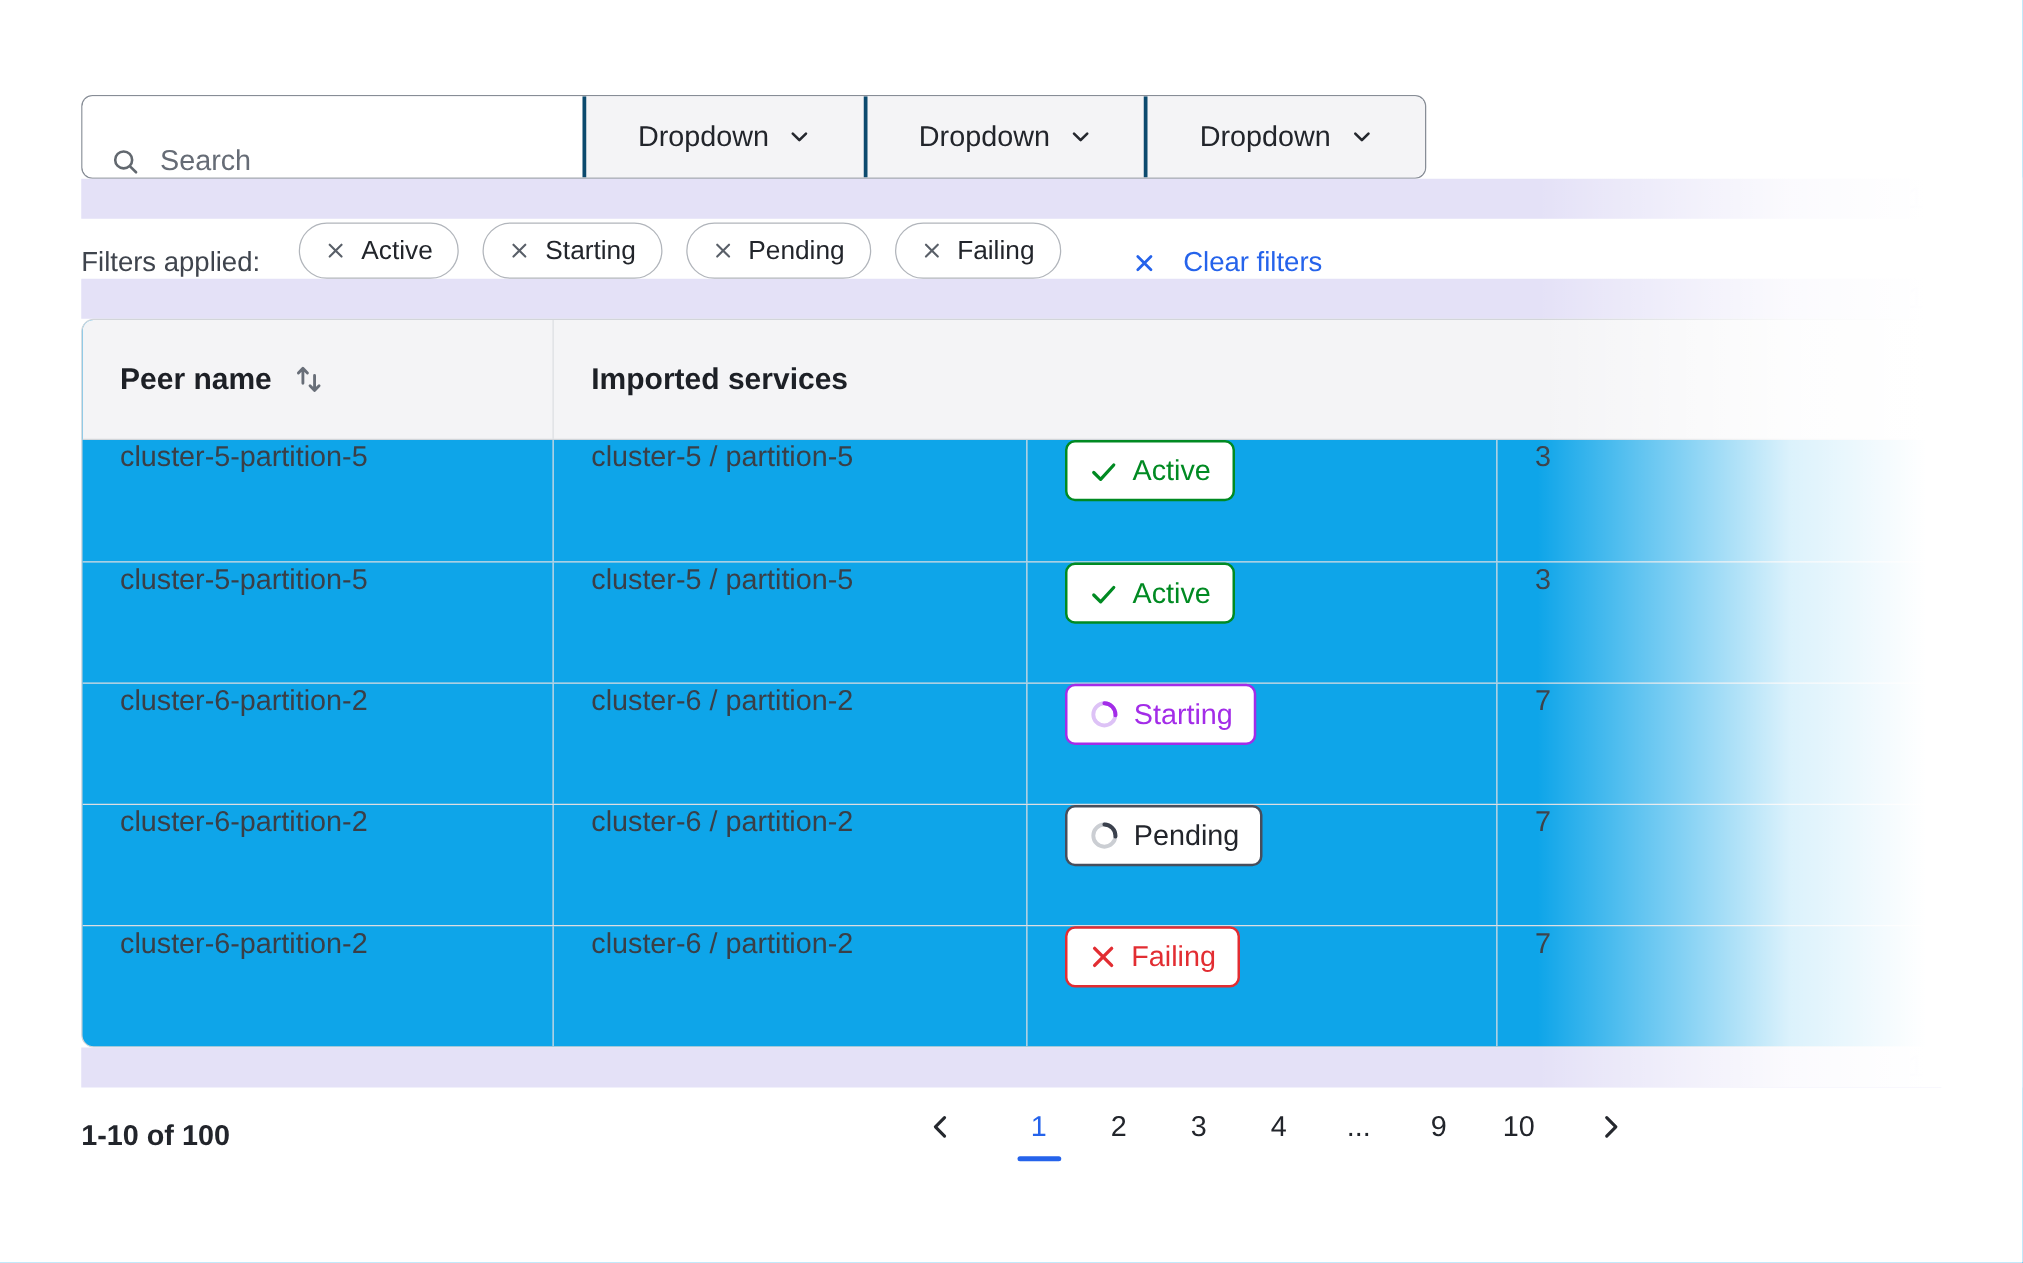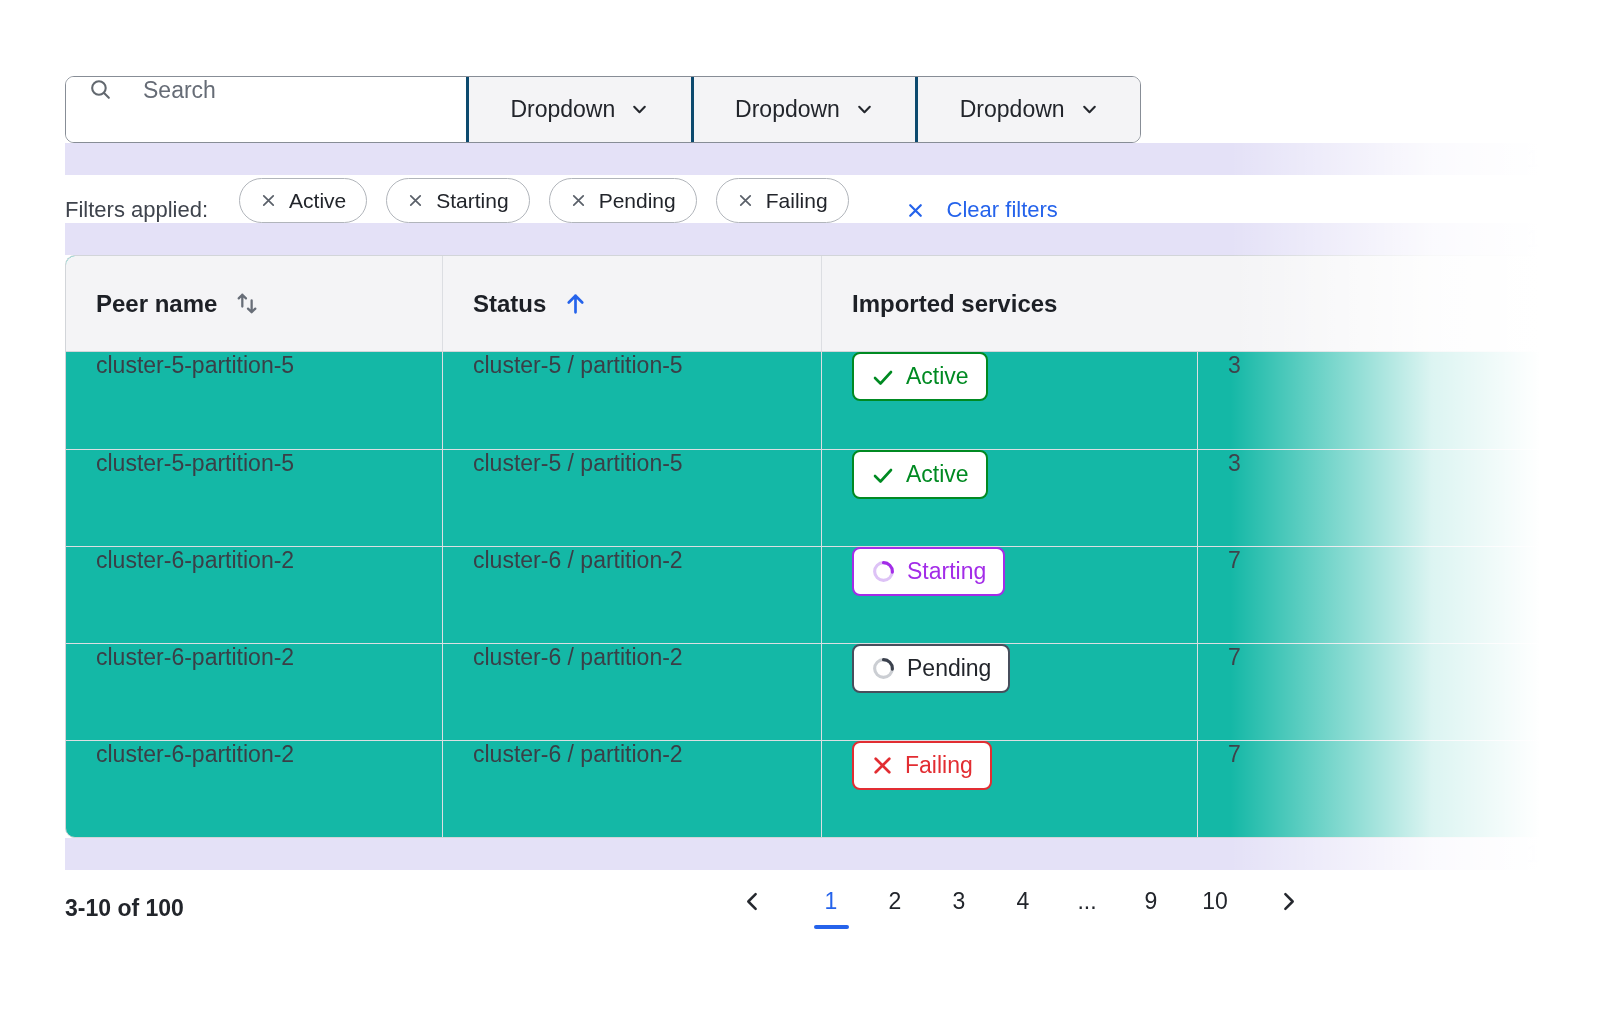--- a/index.html
+++ b/index.html
@@ -4,21 +4,21 @@
 <style>
   * { box-sizing: border-box; margin: 0; padding: 0; }
   html,body { width: 1618px; height: 1010px; background: #ffffff; overflow: hidden;
               font-family: "Liberation Sans", sans-serif; color: #22252b; }
   .page { position: relative; width: 1618px; height: 1010px; padding: 76px 0 0 65px; }
   .content { width: 1488px; }
 
   
   .toolbar { display: flex; width: 1076px; height: 67px; border: 1.5px solid #878d96;
              border-radius: 9px; overflow: hidden; background: #fff; }
-  .search-seg { flex: 0 0 400px; display: flex; align-items: flex-start; gap: 30px; padding: 0 22px; background:#fff; }
+  .search-seg { flex: 0 0 400px; display: flex; align-items: flex-end; gap: 15px; padding: 0 22px; background:#fff; }
   .search-seg input { border: none; outline: none; width: 100%; font-size: 23px;
                       font-family: "Liberation Sans", sans-serif; color: #22252b; background: transparent; }
   .search-seg input::placeholder { color: #666c76; opacity: 1; }
   .dd { flex: 1; display: flex; align-items: center; justify-content: center; gap: 15px;
         background: #f4f4f6; border-left: 3px solid #0c4a6e; font-size: 23px; color: #22252b; cursor: pointer; }
 
   
   .band { height: 32px; width: 100%; background: #e4e1f7; display: flex; align-items: center;
           justify-content: flex-end; font-size: 24px; color: #8b85e4; }
 
@@ -26,21 +26,21 @@
   .filters { height: 48px; display: flex; align-items: flex-end; }
   .filters-label { font-size: 22px; color: #3f444d; margin-right: 31px; }
   .chip { display: inline-flex; align-items: center; gap: 12px; height: 45px; padding: 0 20px;
           border: 1px solid #b1b5bb; border-radius: 23px; background: #fff; font-size: 21px;
           color: #22252b; margin-right: 19px; cursor: pointer; }
   .clear-filters { display: inline-flex; align-items: center; gap: 22px; margin-left: 38px;
                    font-size: 22px; color: #2563eb; background: none; border: none; cursor: pointer;
                    font-family: "Liberation Sans", sans-serif; }
 
   
-  .table { width: 100%; border: 1px solid #d2d5d9; border-radius: 10px; background: #14b8a6; overflow: hidden; }
+  .table { width: 100%; border: 1px solid #d2d5d9; border-radius: 10px; background: #0ea5e9; overflow: hidden; }
   .trow { display: grid; grid-template-columns: 376px 379px 376px 1fr; }
   .thead { background: #f4f4f6; height: 96px; border-bottom: 1px solid #d2d5d9; }
   .th { display: flex; align-items: center; gap: 16px; padding-left: 30px; font-size: 24px;
         font-weight: 700; color: #1d2026; }
   .th + .th, .td + .td { border-left: 1px solid #dcdee2; }
   .tbody .trow { height: 97px; }
   .tbody .trow + .trow { border-top: 1px solid #dcdee2; }
   .td { display: flex; align-items: flex-start; padding-left: 30px; font-size: 23px; color: #3a3f47; }
 
   
@@ -154,26 +154,20 @@
     <div class="table">
       <div class="trow thead">
         <div class="th">
           <span>Peer name</span>
           <svg width="29" height="29" viewBox="0 0 28 28" fill="none" stroke="#686e78" stroke-width="2.2" stroke-linecap="round" stroke-linejoin="round">
             <path d="M9 17 V5.5 M5.5 9 L9 5.5 l3.5 3.5"></path>
             <path d="M18 11 v11.5 M14.5 19 L18 22.5 l3.5-3.5"></path>
           </svg>
         </div>
         <div class="th">
-          <span>Status</span>
-          <svg width="27" height="27" viewBox="0 0 26 26" fill="none" stroke="#2563eb" stroke-width="2.6" stroke-linecap="round" stroke-linejoin="round">
-            <path d="M13 21.5 V5.5 M6.5 12 L13 5.5 l6.5 6.5"></path>
-          </svg>
-        </div>
-        <div class="th">
           <span>Imported services</span>
         </div>
       </div>
 
       <div class="tbody">
 
         <div class="trow">
           <div class="td">
               <span>cluster-5-partition-5</span>
             </div>
@@ -276,21 +270,21 @@
         </div>
 
       </div>
     </div>
 
     <div class="band">
       <span>16</span>
     </div>
 
     <div class="pagination">
-      <span class="summary">3-10 of 100</span>
+      <span class="summary">1-10 of 100</span>
 
       <nav class="pager">
         <button class="pager-chevron prev">
           <svg width="23" height="23" viewBox="0 0 22 22" fill="none" stroke="#25282e" stroke-width="2.4" stroke-linecap="round" stroke-linejoin="round">
               <path d="M14 4 L7 11 l7 7"></path>
             </svg>
         </button>
 
         <button class="page-btn active">
           <span>1</span>

